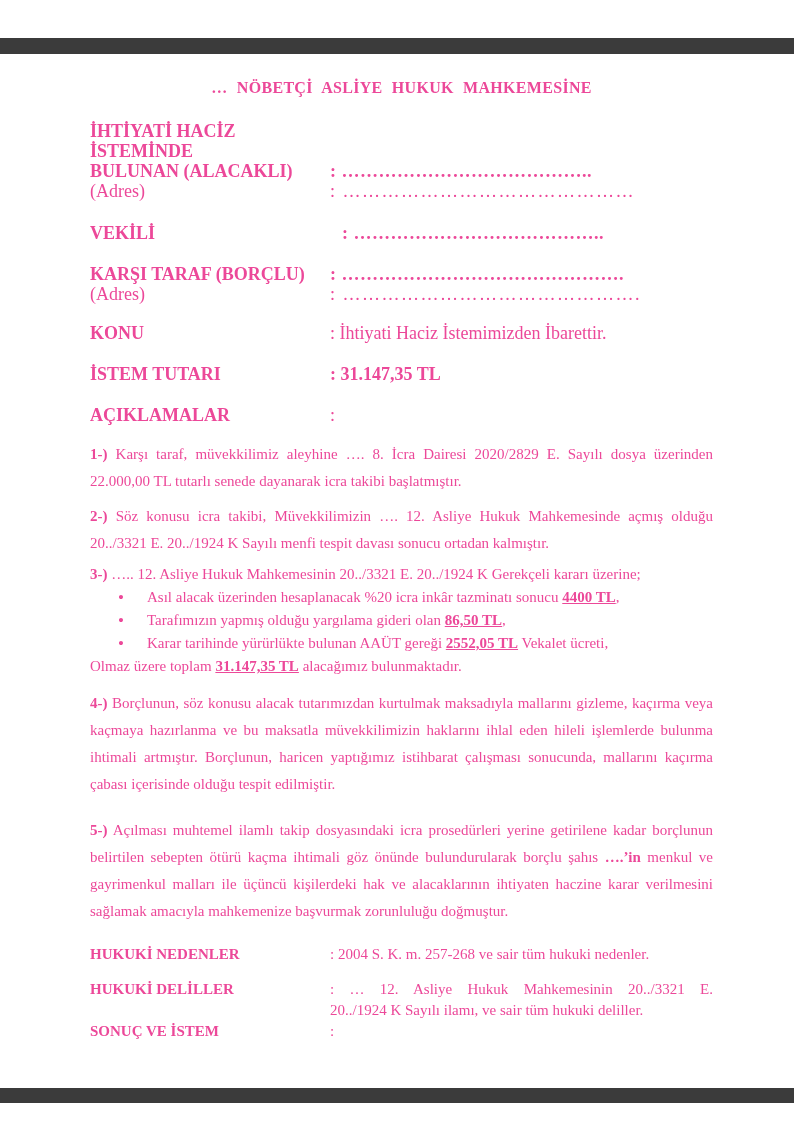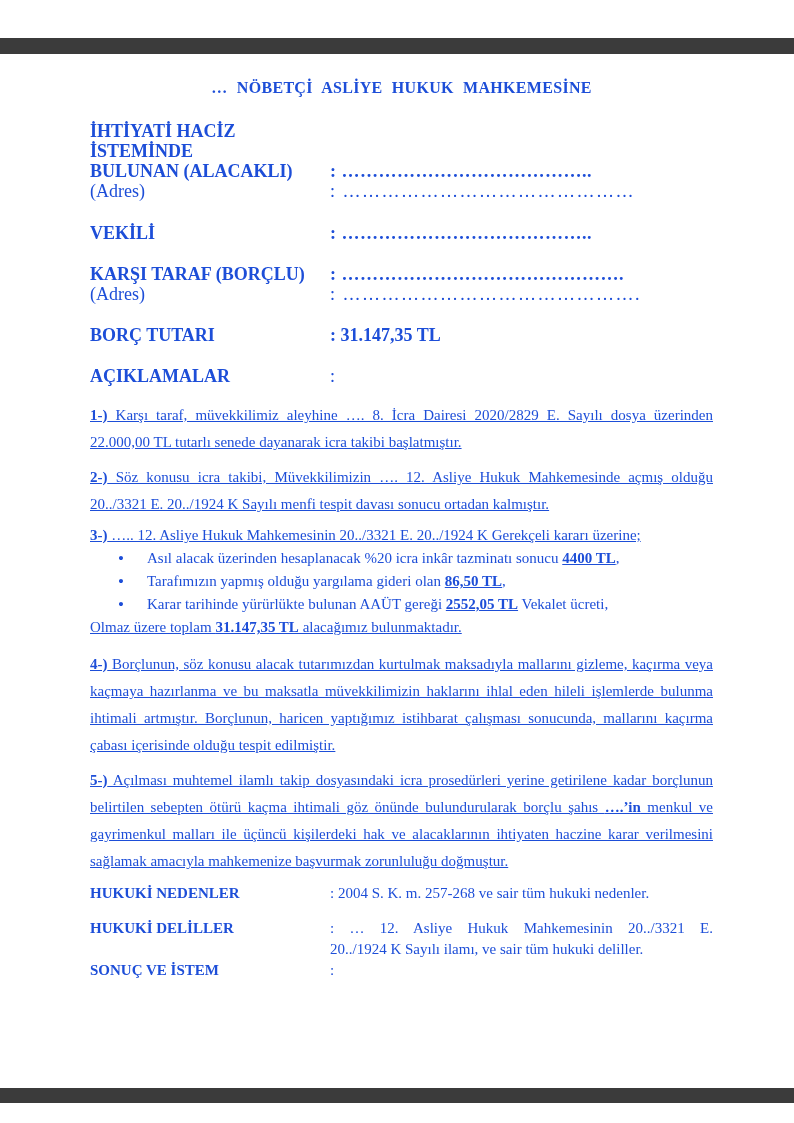--- a/index.html
+++ b/index.html
@@ -1,21 +1,21 @@
 <!DOCTYPE html>
 <html lang="tr"><head>
 <meta charset="utf-8">
 <style>
   html, body { margin: 0; padding: 0; background: #ffffff; }
   .page {
     position: relative;
     width: 794px;
     height: 1123px;
     background: #ffffff;
-    color: #1d4ed8;
+    color: #ec4899;
     font-family: "Liberation Serif", "DejaVu Serif", serif;
     overflow: hidden;
   }
   .bar { position: absolute; left: 0; width: 794px; background: #3b3b3b; }
   .bar.top    { top: 38px;   height: 16px; }
   .bar.bottom { top: 1088px; height: 15px; }
 
   .content { position: absolute; left: 90px; top: 70px; width: 623px; }
 
   .title {
@@ -29,48 +29,48 @@
   }
 
   .inforow { display: flex; font-size: 18px; line-height: 20px; }
   .inforow .lbl { flex: 0 0 240px; width: 240px; font-weight: 700; }
   .inforow .lbl.plain { font-weight: 400; }
   .inforow .val { flex: 1; font-weight: 700; letter-spacing: 0.5px; white-space: nowrap; overflow: hidden; }
   .inforow .val.plain { font-weight: 400; letter-spacing: 1.5px; }
   .inforow .val.text { letter-spacing: 0; }
 
   .body { font-size: 15px; }
-  p { margin: 0; text-decoration: underline; }
+  p { margin: 0; }
   .para { line-height: 27px; text-align: justify; }
   .sec3 { line-height: 23px; text-align: left; }
   .pnum { font-weight: 700; }
   .b { font-weight: 700; }
   .amt { font-weight: 700; text-decoration: underline; }
 
   .blist { margin: 0; padding: 0; list-style: none; }
   .blist li { position: relative; padding-left: 57px; line-height: 23px; text-align: justify; }
   .blist li::before { content: "\2022"; position: absolute; left: 28px; top: 0; font-size: 17px; }
 
   .total { line-height: 23px; text-align: justify; }
 
   .footrow { display: flex; font-size: 15px; line-height: 21px; }
   .footrow .lbl { flex: 0 0 240px; width: 240px; font-weight: 700; }
   .footrow .val { flex: 1; }
   .jline { display: block; text-align: justify; text-align-last: justify; }
   .line2 { display: block; }
 
-  .mt2  { margin-top: 8px; }
+  .mt2  { margin-top: 19px; }
   .mt6  { margin-top: 6px; }
   .mt8  { margin-top: 8px; }
   .mt12 { margin-top: 12px; }
   .mt14 { margin-top: 14px; }
   .mt16 { margin-top: 16px; }
   .mt19 { margin-top: 19px; }
   .mt21 { margin-top: 21px; }
-  .mt22 { margin-top: 22px; }
+  .mt22 { margin-top: 22px; gap: 12px; }
   .mt23 { margin-top: 23px; }
 </style>
 </head>
 <body>
 
 <div class="page">
   <div class="bar top"></div>
   <div class="bar bottom"></div>
 
   <div class="content">
@@ -96,23 +96,27 @@
 
     <div class="inforow mt21">
       <div class="lbl">KARŞI TARAF (BORÇLU)</div>
       <div class="val">: ……………………………………….</div>
     </div>
     <div class="inforow">
       <div class="lbl plain">(Adres)</div>
       <div class="val plain">: ……………………………………….</div>
     </div>
 
+    <div class="inforow mt19">
+      <div class="lbl">KONU</div>
+      <div class="val plain text">: İhtiyati Haciz İstemimizden İbarettir.</div>
+    </div>
 
     <div class="inforow mt21">
-      <div class="lbl">BORÇ TUTARI</div>
+      <div class="lbl">İSTEM TUTARI</div>
       <div class="val text">: 31.147,35 TL</div>
     </div>
 
     <div class="inforow mt21">
       <div class="lbl">AÇIKLAMALAR</div>
       <div class="val plain text">:</div>
     </div>
 
     <div class="body">
 

